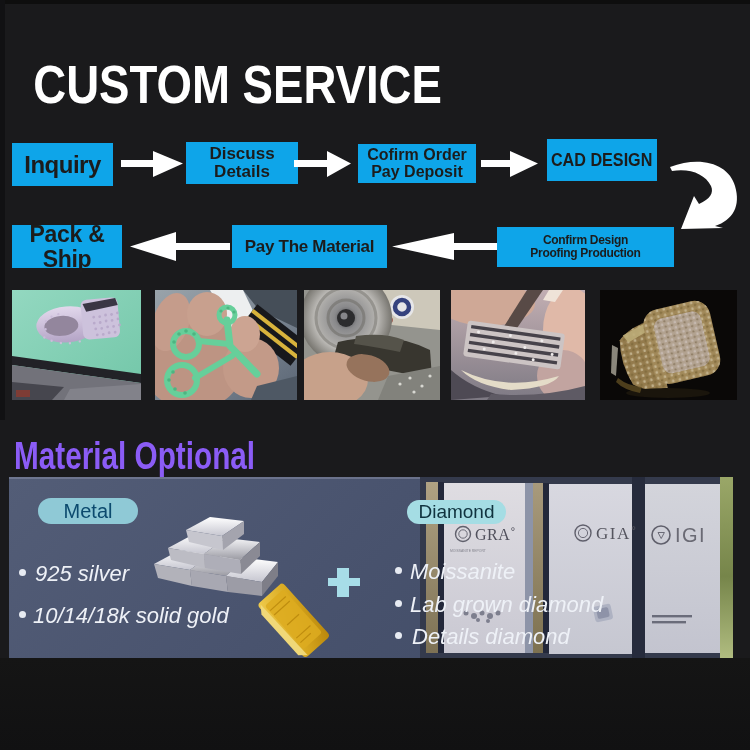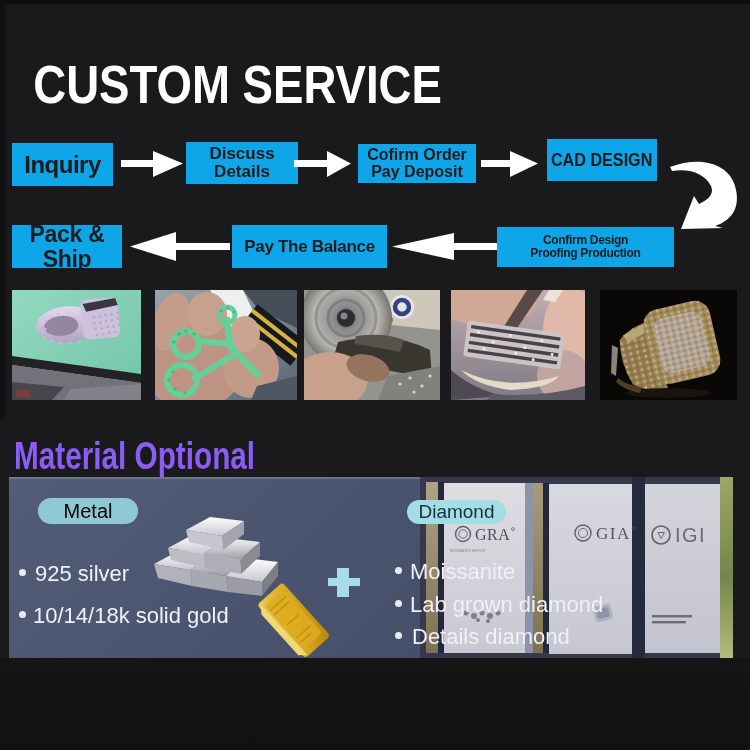--- a/index.html
+++ b/index.html
@@ -2,41 +2,41 @@
 <html><head>
 <meta charset="utf-8">
 <style>
   html,body{margin:0;padding:0;}
   body{width:750px;height:750px;background:#1a1a1c;overflow:hidden;position:relative;
        font-family:"Liberation Sans", sans-serif;}
   .abs{position:absolute;}
   .box{position:absolute;background:#0ea5e9;color:#1c1c1c;display:flex;align-items:center;
        justify-content:center;text-align:center;font-weight:bold;line-height:1.05;}
   .pill{position:absolute;border-radius:14px;display:flex;align-items:center;justify-content:center;}
-  .bullet{position:absolute;color:#eef1f7;font-size:22px;white-space:nowrap;}
+  .bullet{position:absolute;color:#eef1f7;font-size:22px;white-space:nowrap;font-style:italic;}
   .dot{position:absolute;width:7px;height:7px;border-radius:50%;background:#e7ebf2;}
 </style>
 </head>
 <body>
 
   <div class="abs" style="left:0;top:0;width:750px;height:4px;background:#0e0e0e;"></div>
   <div class="abs" style="left:0;top:0;width:5px;height:420px;background:#111113;"></div>
 
   <div class="abs" style="left:0;top:58px;width:698px;text-align:left;color:#fff;line-height:1;">
     <span style="display:inline-block;font-size:53px;font-weight:bold;transform:scaleX(.86);transform-origin:center;">CUSTOM SERVICE</span></div>
 
   <div class="box" style="left:12px;top:143px;width:101px;height:43px;font-size:24px;letter-spacing:-0.5px;">Inquiry</div>
   <div class="box" style="left:186px;top:142px;width:112px;height:42px;font-size:17px;">Discuss<br>Details</div>
   <div class="box" style="left:358px;top:144px;width:118px;height:39px;font-size:16px;">Cofirm Order<br>Pay Deposit</div>
   <div class="box" style="left:547px;top:139px;width:110px;height:42px;font-size:19px;white-space:nowrap;">
     <span style="display:inline-block;transform:scaleX(.85);transform-origin:center;">CAD DESIGN</span>
   </div>
 
   <div class="box" style="left:12px;top:225px;width:110px;height:43px;font-size:23px;letter-spacing:-0.3px;">Pack &amp; Ship</div>
-  <div class="box" style="left:232px;top:225px;width:155px;height:43px;font-size:17px;letter-spacing:-0.3px;">Pay The Balance</div>
+  <div class="box" style="left:232px;top:225px;width:155px;height:43px;font-size:17px;letter-spacing:-0.3px;">Pay The Material</div>
   <div class="box" style="left:497px;top:227px;width:177px;height:40px;font-size:12px;letter-spacing:-0.3px;">Confirm Design<br>Proofing Production</div>
 
   <svg class="abs" style="left:0;top:0;" width="750" height="280" viewBox="0 0 750 280">
 
     <polygon fill="#fff" points="121,160 153,160 153,151 183,163.5 153,177 153,167 121,167"></polygon>
     <polygon fill="#fff" points="294,160 327,160 327,151 351,163.5 327,177 327,167 294,167"></polygon>
     <polygon fill="#fff" points="481,160 510,160 510,151 538,163.5 510,177 510,167 481,167"></polygon>
 
     <polygon fill="#fff" points="230,243 176,243 176,232 130,246.5 176,261 176,250 230,250"></polygon>
     <polygon fill="#fff" points="497,243 454,243 454,233 392,246.5 454,260 454,250 497,250"></polygon>
@@ -292,21 +292,21 @@
     </g>
     <rect x="174" y="128" width="18" height="16" rx="3" fill="#aeb2c2" transform="rotate(-12 183 136)"></rect>
     <rect x="177" y="131" width="12" height="10" rx="2" fill="#8e93a8" transform="rotate(-12 183 136)"></rect>
     <g fill="#6a6c7a">
       <rect x="232" y="138" width="40" height="2.4"></rect>
       <rect x="232" y="144" width="34" height="2.4"></rect>
     </g>
   </svg>
 
   <div class="pill" style="left:38px;top:498px;width:100px;height:26px;background:#8fc9d6;">
-    <span style="color:#000000;font-size:20px;">Metal</span>
+    <span style="color:#0c4a6e;font-size:20px;">Metal</span>
   </div>
 
   <div class="pill" style="left:407px;top:500px;width:99px;height:24px;background:#a5dde4;">
     <span style="color:#10333f;font-size:19px;">Diamond</span>
   </div>
 
   <svg class="abs" style="left:152px;top:508px;" width="130" height="88" viewBox="0 0 130 88">
     <defs>
       <linearGradient id="si" x1="0" y1="0" x2="0" y2="1">
         <stop offset="0" stop-color="#f4f4f6"></stop>

